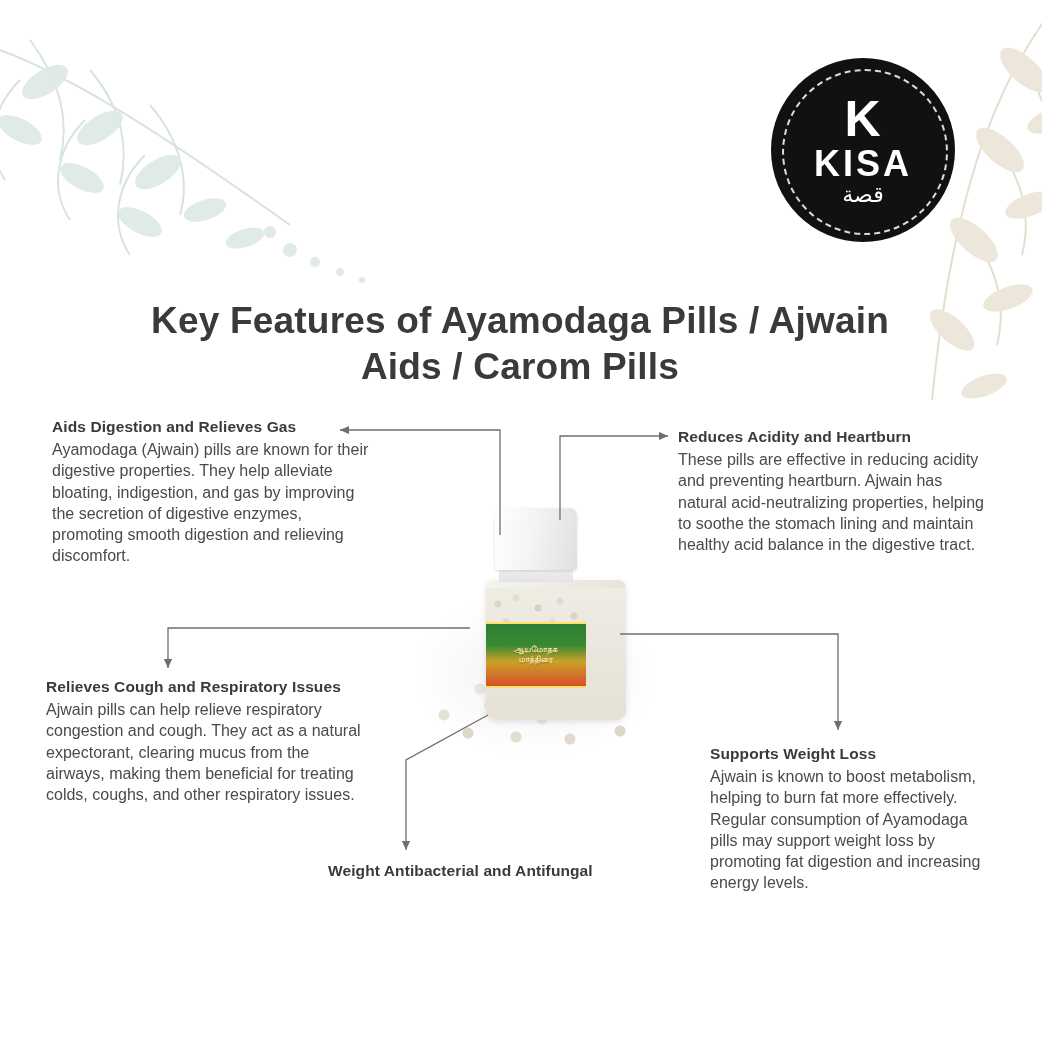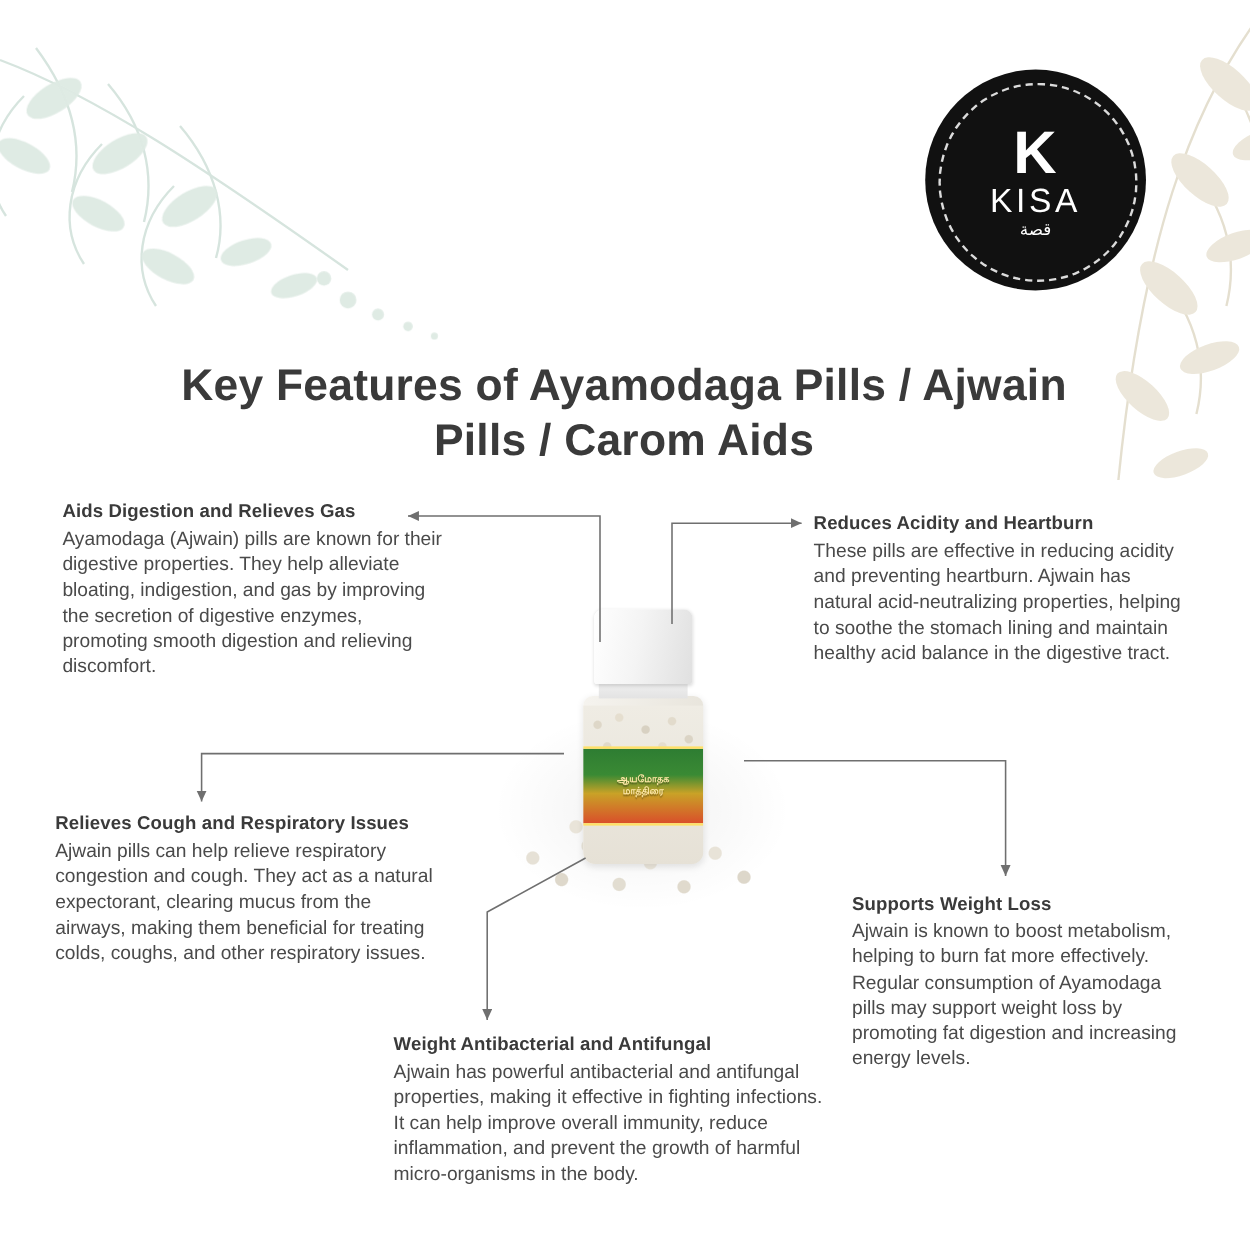--- a/index.html
+++ b/index.html
@@ -58,29 +58,29 @@
     font-size: 50px;
     font-weight: bold;
     line-height: 1;
     letter-spacing: 1px;
     margin-bottom: 2px;
     font-family: "Liberation Sans", sans-serif;
   }
   .logo-word {
     position: relative;
     color: #ffffff;
-    font-size: 28px;
+    font-size: 36px;
     letter-spacing: 3px;
-    font-weight: normal;
+    font-weight: bold;
     line-height: 1;
   }
   .logo-sub {
     position: relative;
     color: #ffffff;
-    font-size: 14px;
+    font-size: 22px;
     line-height: 1;
     margin-top: 2px;
     letter-spacing: 1px;
   }
 
   
   .title {
     position: absolute;
     left: 120px;
     top: 298px;
@@ -123,20 +123,21 @@
     background: linear-gradient(180deg,#f2f2f2,#e3e3e3);
   }
   .bottle-body {
     position: absolute;
     left: 86px; top: 110px;
     width: 100px; height: 140px;
     background: linear-gradient(100deg, rgba(245,243,238,.95), rgba(228,224,214,.95));
     border-radius: 8px 8px 10px 10px;
     box-shadow: 0 2px 6px rgba(0,0,0,.10);
     overflow: hidden;
+    padding-left: 40px;
   }
   .pill-fill {
     position: absolute;
     left: 0; top: 8px; right: 0; bottom: 0;
     background:
       radial-gradient(circle at 12px 16px, #ded7c8 3px, transparent 4px),
       radial-gradient(circle at 30px 10px, #e5decf 3px, transparent 4px),
       radial-gradient(circle at 52px 20px, #d8d1c2 3px, transparent 4px),
       radial-gradient(circle at 74px 13px, #e2dbcc 3px, transparent 4px),
       radial-gradient(circle at 20px 34px, #e0d9ca 3px, transparent 4px),
@@ -263,21 +264,21 @@
     </g>
   </svg>
 
   <div class="logo-badge">
     <div class="ring"></div>
     <div class="logo-mark">K</div>
     <div class="logo-word">KISA</div>
     <div class="logo-sub">قصة</div>
   </div>
 
-  <div class="title">Key Features of  Ayamodaga Pills / Ajwain Pills / Carom Aids</div>
+  <div class="title">Key Features of  Ayamodaga Pills / Ajwain Aids / Carom Pills</div>
 
   <div class="product">
     <div class="shadow-circle"></div>
     <div class="spill"></div>
     <div class="bottle-body">
       <div class="pill-fill"></div>
       <div class="bottle-label">
         <div class="label-text">
           <div>ஆயமோதக</div>
           <div>மாத்திரை</div>
@@ -323,16 +324,15 @@
     <p>Ajwain is known to boost metabolism, helping to burn fat more effectively. Regular consumption of Ayamodaga pills may support weight loss by promoting fat digestion and increasing energy levels.</p>
   </div>
 
   <div class="feature" id="f-cough">
     <h3>Relieves Cough and Respiratory Issues</h3>
     <p>Ajwain pills can help relieve respiratory congestion and cough. They act as a natural expectorant, clearing mucus from the airways, making them beneficial for treating colds, coughs, and other respiratory issues.</p>
   </div>
 
   <div class="feature" id="f-antibac">
     <h3>Weight Antibacterial and Antifungal</h3>
-    <p>Ajwain has powerful antibacterial and antifungal properties, making it effective in fighting infections. It can help improve overall immunity, reduce inflammation, and prevent the growth of harmful micro-organisms in the body.</p>
   </div>
 
 </div>
 
 </body></html>

